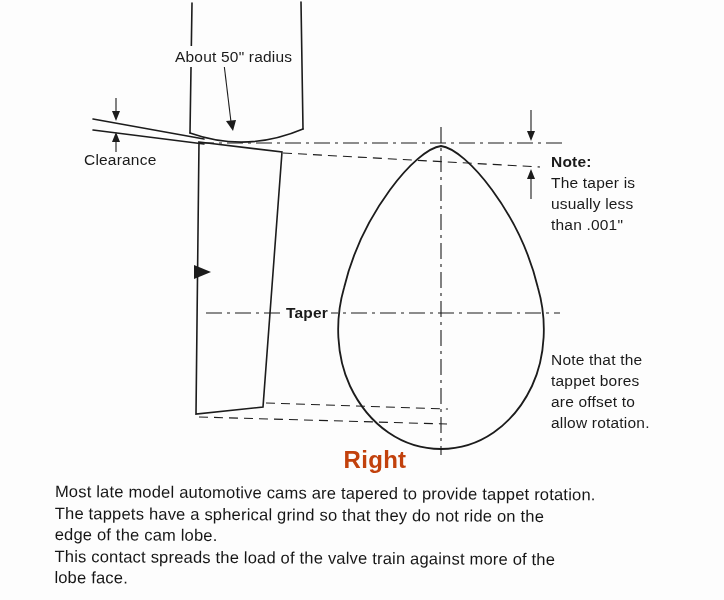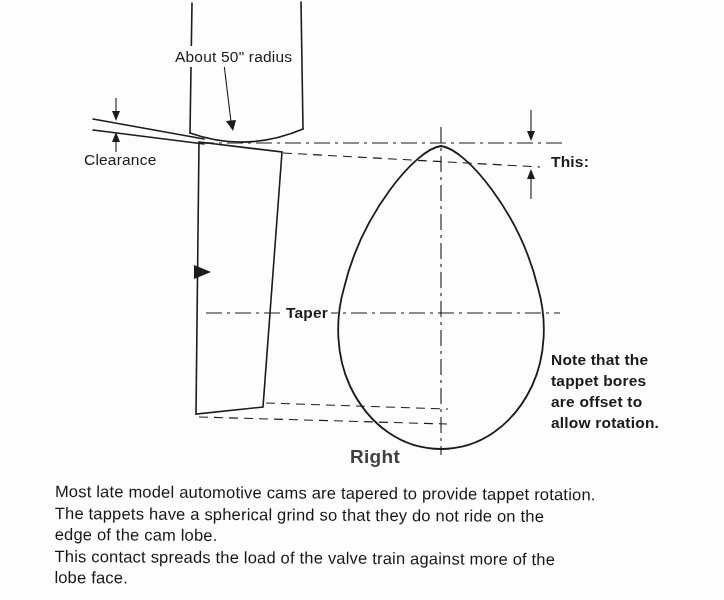--- a/index.html
+++ b/index.html
@@ -2,21 +2,21 @@
 <html><head>
 <meta charset="utf-8">
 <style>
   html,body{margin:0;padding:0;background:#ffffff;}
   body{font-family:"Liberation Sans","DejaVu Sans",sans-serif;}
   .page{position:relative;width:724px;height:600px;background:#fdfdfd;overflow:hidden;color:#1c1c1c;}
   .diagram-svg{position:absolute;left:0;top:0;z-index:1;}
   .lbl{position:absolute;white-space:pre-line;font-size:15.5px;line-height:21px;color:#1a1a1a;z-index:2;letter-spacing:.2px;}
   .bold{font-weight:bold;}
   .bg-white{background:#fdfdfd;padding:0 3px;}
-  .caption{position:absolute;font-weight:bold;font-size:19px;color:#404040;z-index:2;letter-spacing:.3px;}
+  .caption{position:absolute;font-weight:bold;font-size:24px;color:#c2410c;z-index:2;letter-spacing:.3px;}
   .paragraph{position:absolute;font-size:16.5px;line-height:21.5px;color:#161616;white-space:pre-line;z-index:2;
              transform:rotate(0.35deg);transform-origin:left top;letter-spacing:.2px;}
 </style>
 </head>
 <body>
 
 <div class="page">
 
   <svg class="diagram-svg" width="724" height="600" viewBox="0 0 724 600">
 
@@ -60,24 +60,27 @@
     </g>
   </svg>
 
   <div class="lbl bg-white" style="left:172px;top:46px;">About 50" radius</div>
 
   <div class="lbl" style="left:84px;top:149px;">Clearance</div>
 
 
   <div class="lbl bg-white" style="left:283px;top:302px;font-weight:bold;">Taper</div>
 
-  <div class="lbl bold" style="left:551px;top:151px;">This:</div>
+  <div class="lbl bold" style="left:551px;top:151px;">Note:</div>
 
+  <div class="lbl" style="left:551px;top:172px;">The taper is
+usually less
+than .001"</div>
 
-  <div class="lbl" style="left:551px;top:349px;font-weight:bold;">Note that the
+  <div class="lbl" style="left:551px;top:349px;">Note that the
 tappet bores
 are offset to
 allow rotation.</div>
 
   <div class="caption" style="left:330px;top:446px;width:90px;text-align:center;">Right</div>
 
   <div class="paragraph" style="left:55px;top:481px;width:645px;">Most late model automotive cams are tapered to provide tappet rotation.
 The tappets have a spherical grind so that they do not ride on the
 edge of the cam lobe.
 This contact spreads the load of the valve train against more of the

